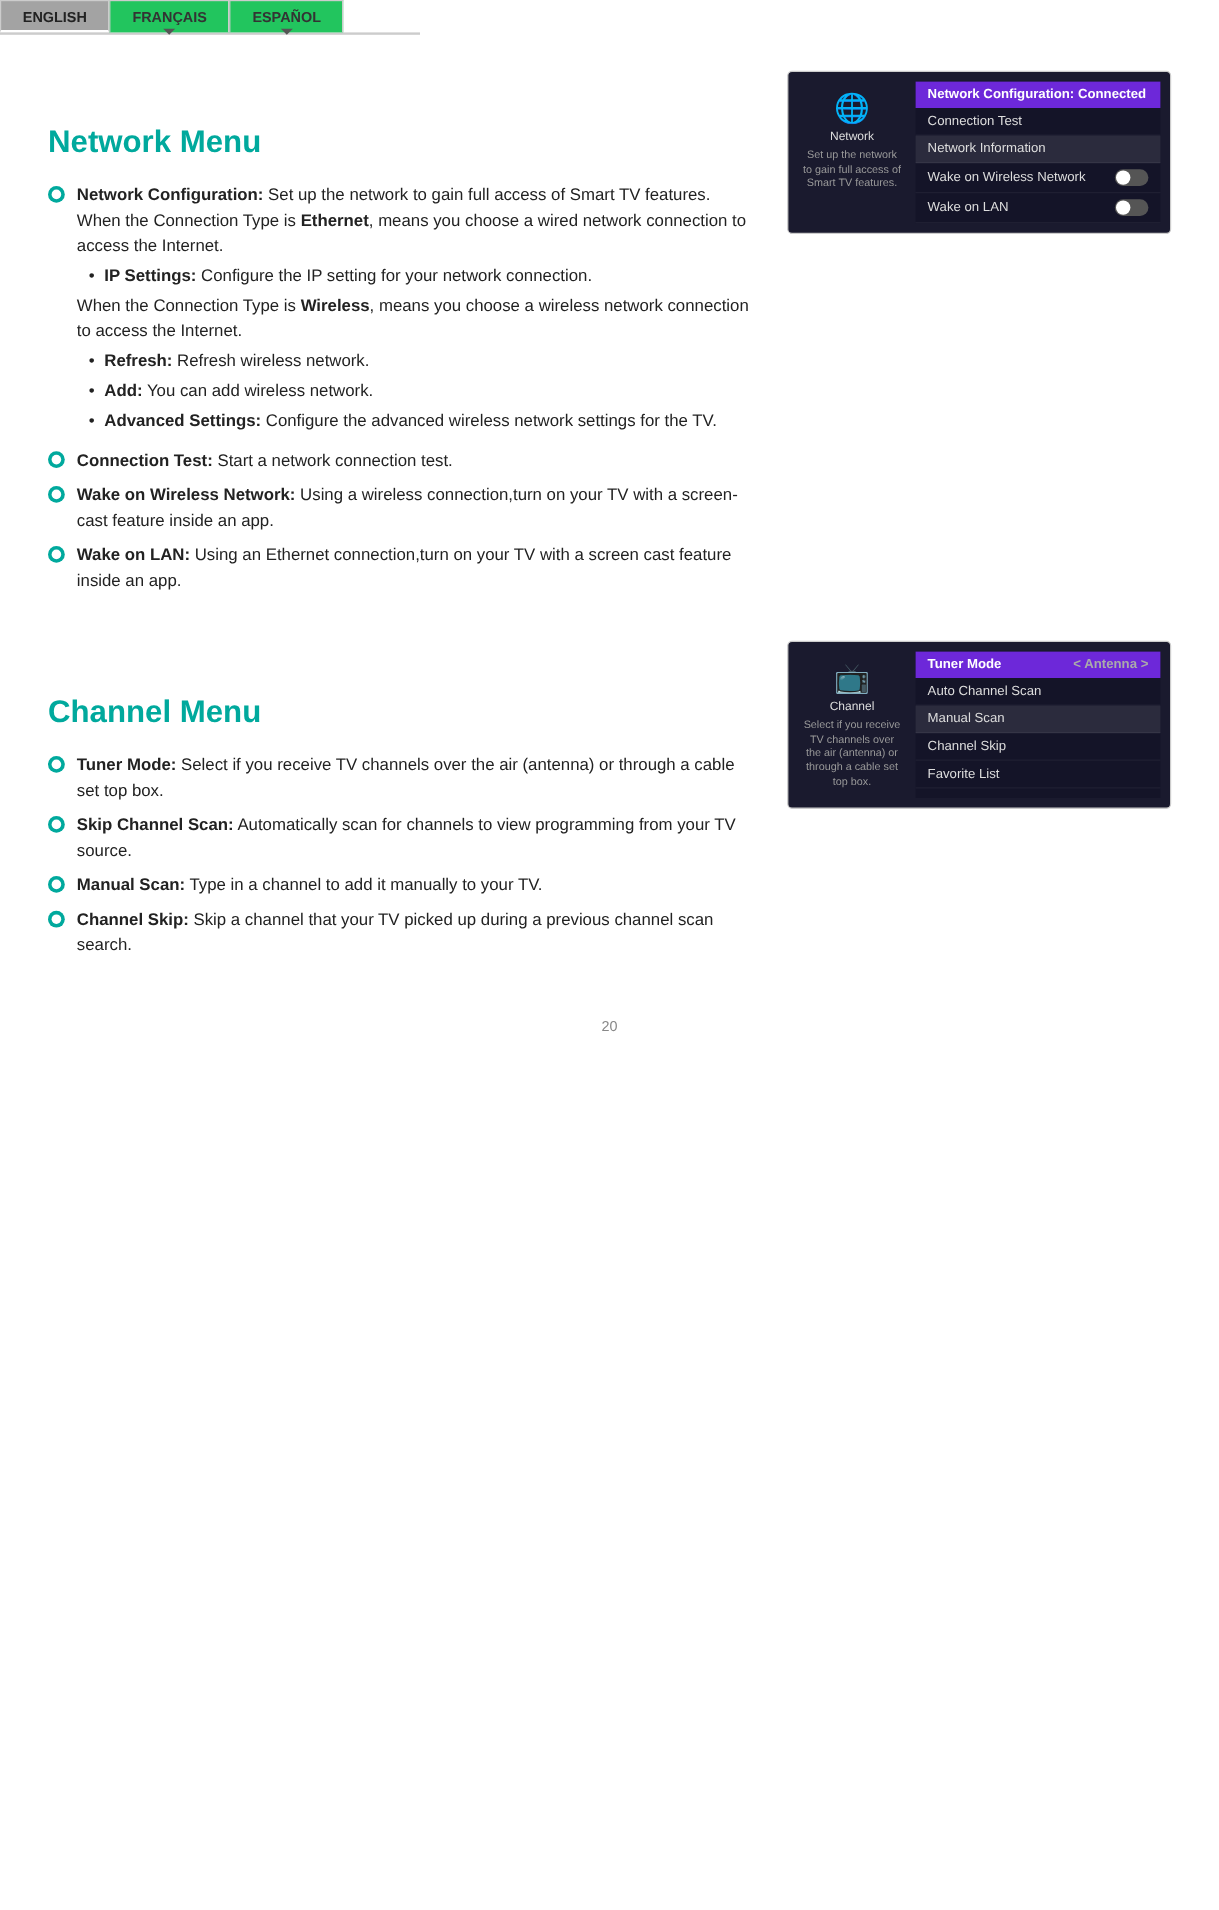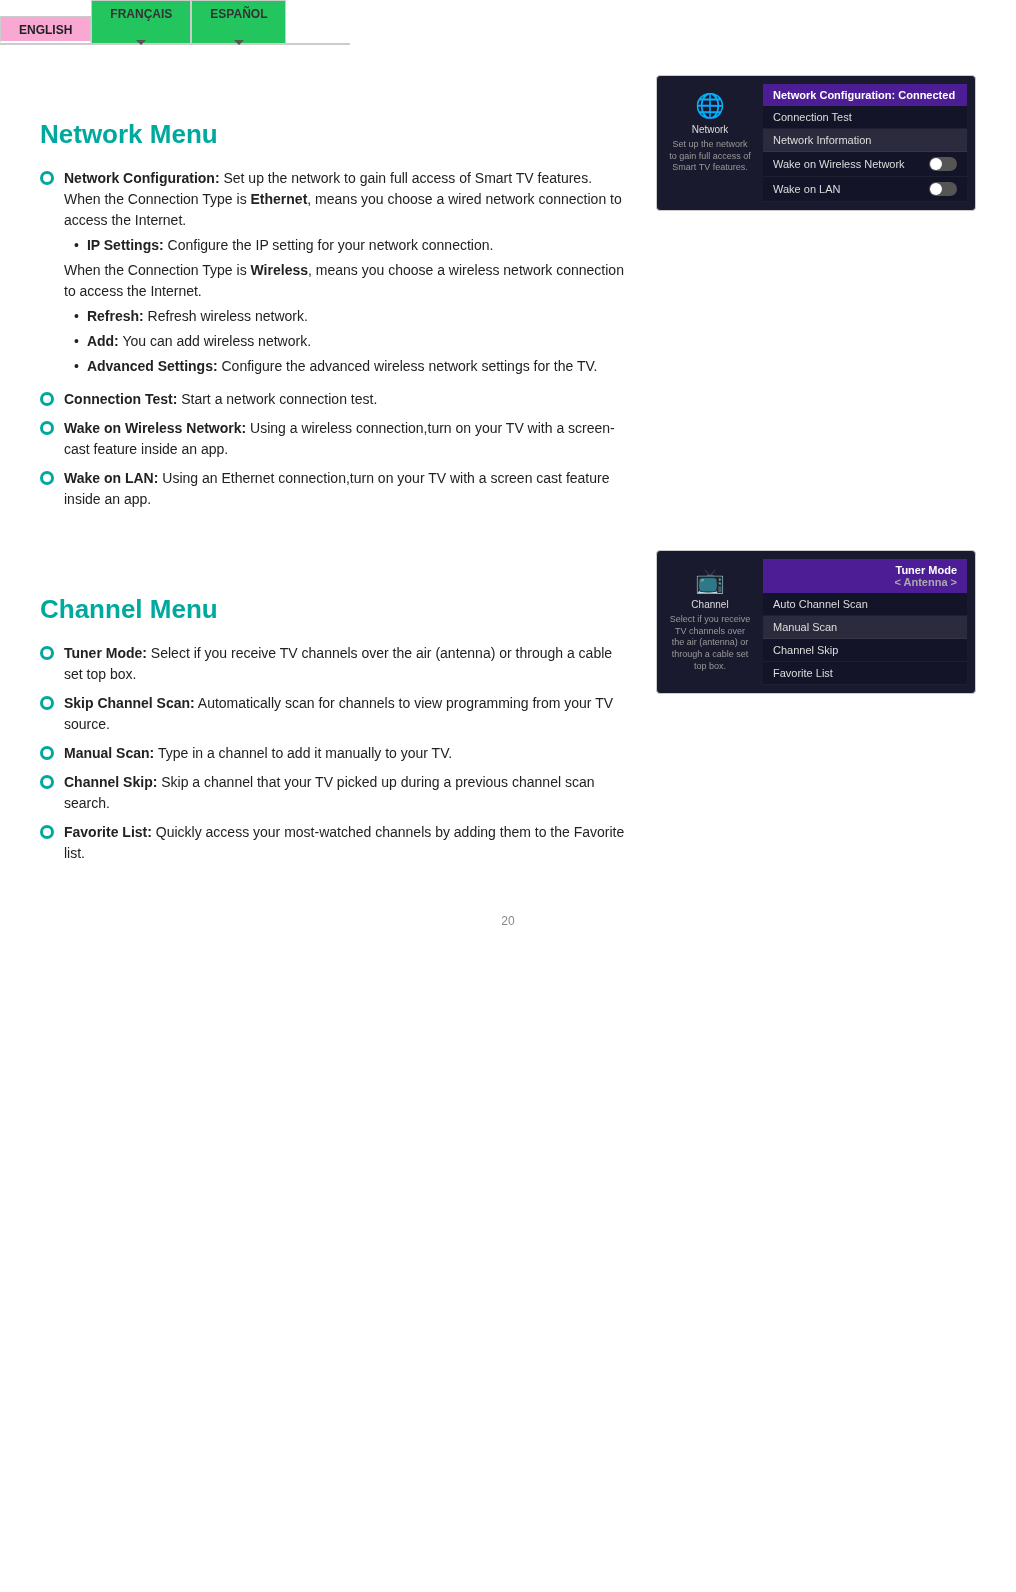--- a/index.html
+++ b/index.html
@@ -25,24 +25,23 @@
       font-size: 12px;
       font-weight: bold;
       cursor: pointer;
       border: 1px solid #ccc;
       border-bottom: none;
       background: #22c55e;
       position: relative;
       color: #333;
     }
     .lang-tab.active {
-      background: #f9a8d4;
+      background: #a3a3a3;
       border-bottom: 2px solid #fff;
       color: #222;
-      margin-top: 16px;
     }
     .lang-tab .triangle {
       position: absolute;
       bottom: -2px;
       left: 50%;
       transform: translateX(-50%);
       width: 0; height: 0;
       border-left: 5px solid transparent;
       border-right: 5px solid transparent;
       border-top: 5px solid #555;
@@ -161,21 +160,21 @@
       text-align: center;
       color: #999;
       font-size: 9px;
       line-height: 1.3;
     }
     .tv-menu {
       flex: 1;
       background: rgba(20,20,40,0.95);
     }
     .tv-menu-header {
-      background: #4c1d95;
+      background: #6d28d9;
       color: #fff;
       padding: 5px 10px;
       font-size: 11px;
       font-weight: bold;
     }
     .tv-menu-item {
       padding: 5px 10px;
       color: #ddd;
       font-size: 11px;
       border-bottom: 1px solid rgba(255,255,255,0.05);
@@ -203,23 +202,22 @@
       top: 1px;
       right: 1px;
     }
     .toggle-knob.off {
       right: auto;
       left: 1px;
     }
 
     .tv-menu-row {
       display: flex;
-      align-items: flex-end;
+      align-items: flex-start;
       justify-content: space-between;
-      flex-direction: column;
     }
     .tv-menu-arrow {
       color: #aaa;
       font-size: 11px;
     }
 
     
     .page-number {
       text-align: center;
       color: #888;
@@ -377,28 +375,20 @@
 
         <li>
           <div class="bullet-dot">
               <div class="bullet-dot-inner"></div>
             </div>
           <div class="text-content">
             <strong>Channel Skip:</strong> Skip a channel that your TV picked up during a previous channel scan search.
           </div>
         </li>
 
-        <li>
-          <div class="bullet-dot">
-              <div class="bullet-dot-inner"></div>
-            </div>
-          <div class="text-content">
-            <strong>Favorite List:</strong> Quickly access your most-watched channels by adding them to the Favorite list.
-          </div>
-        </li>
 
       </ul>
     </div>
 
     <div class="section-image">
       <div class="tv-panel">
         <div class="tv-panel-inner">
           <div class="tv-sidebar">
             <div class="tv-icon">📺</div>
             <div class="tv-icon-label">Channel</div>

